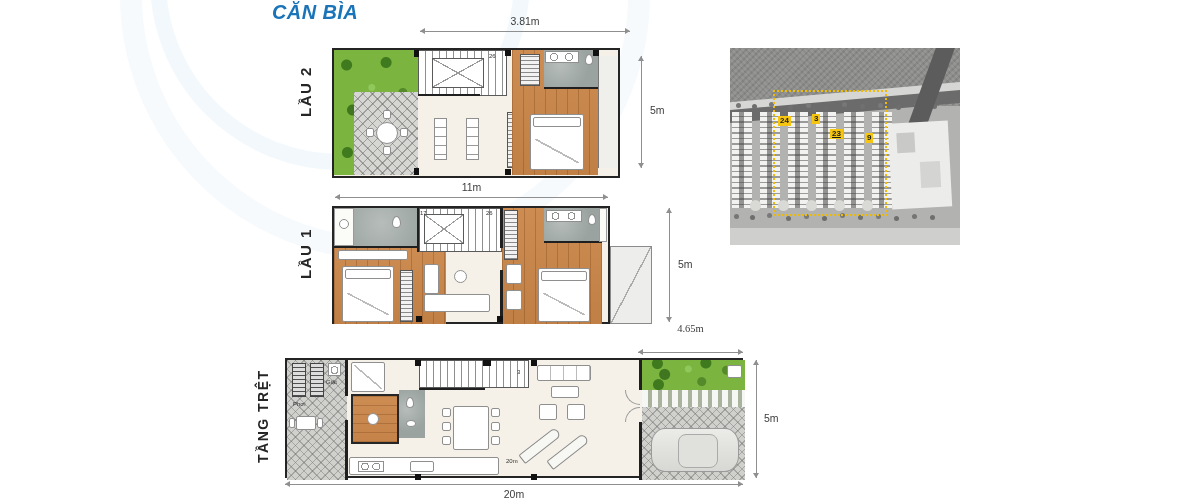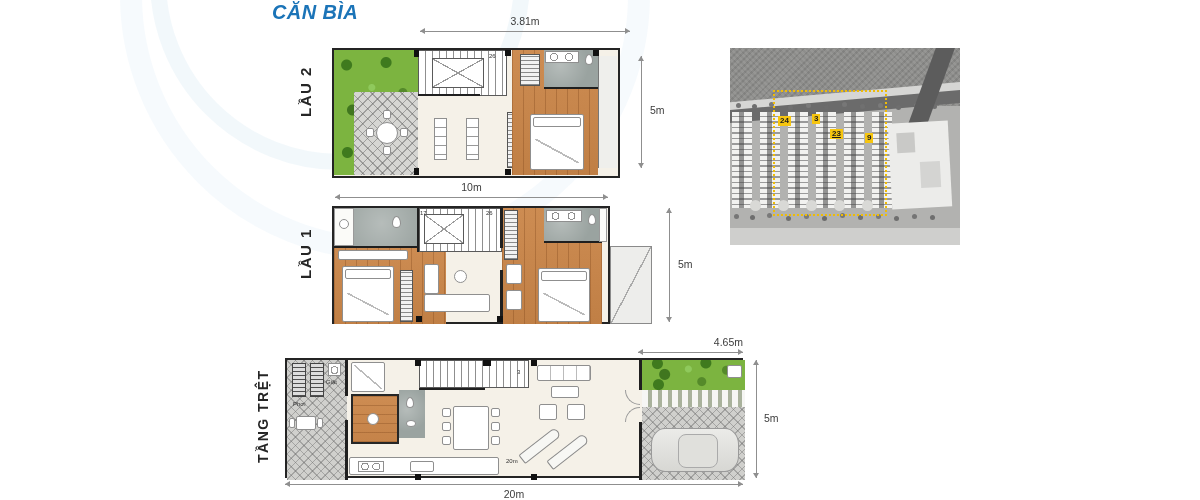--- a/index.html
+++ b/index.html
@@ -123,21 +123,21 @@
     <div class="a" style="left:264px;top:6px;width:19px;height:112px;background:#efefec;border-left:1px solid #777;"></div>
     <div class="a colblk" style="left:80px;top:0;width:5px;height:7px;"></div>
     <div class="a colblk" style="left:80px;top:118px;width:5px;height:7px;"></div>
     <div class="a colblk" style="left:171px;top:0;width:6px;height:6px;"></div>
     <div class="a colblk" style="left:171px;top:119px;width:6px;height:6px;"></div>
     <div class="a colblk" style="left:259px;top:0;width:6px;height:6px;"></div>
   </div>
 
   <div class="a floor-label" style="left:296px;top:215px;width:20px;height:78px;">LẦU 1</div>
 
-  <div class="a dimlabel" style="left:335px;top:181px;width:273px;text-align:center;">10m</div>
+  <div class="a dimlabel" style="left:335px;top:181px;width:273px;text-align:center;">11m</div>
   <div class="a dim-h" style="left:335px;top:197px;width:273px;"></div>
   <div class="a dim-v" style="left:669px;top:208px;height:114px;"></div>
   <div class="a dimlabel" style="left:678px;top:258px;">5m</div>
 
   <div class="a plan" style="left:332px;top:206px;width:278px;height:118px;">
     <div class="a white-room" style="left:0;top:0;width:20px;height:38px;">
       <div class="a furn" style="left:4px;top:10px;width:10px;height:10px;border-radius:50%;"></div>
     </div>
     <div class="a bath" style="left:20px;top:0;width:92px;height:38px;">
       <div class="a toilet" style="left:38px;top:8px;width:9px;height:12px;"></div>
@@ -176,21 +176,21 @@
     <div class="a furn" style="left:172px;top:82px;width:16px;height:20px;"></div>
     <div class="a white-room" style="left:265px;top:0;width:8px;height:34px;"></div>
     <div class="a colblk" style="left:82px;top:108px;width:6px;height:6px;"></div>
     <div class="a colblk" style="left:163px;top:108px;width:6px;height:6px;"></div>
   </div>
   <div class="a" style="left:610px;top:246px;width:42px;height:78px;background:#ededeb;border:1px solid #8a8a8a;
        background-image:linear-gradient(to bottom right,rgba(0,0,0,0) 49%,#aaa 49% 51%,rgba(0,0,0,0) 51%);box-sizing:border-box;"></div>
 
   <div class="a floor-label" style="left:253px;top:362px;width:20px;height:108px;font-size:14px;">TẦNG TRỆT</div>
 
-  <div class="a dimlabel" style="left:638px;top:336px;width:105px;text-align:right;">4.65m</div>
+  <div class="a dimlabel" style="left:638px;top:323px;width:105px;text-align:center;font-family:Liberation Serif, serif;">4.65m</div>
   <div class="a dim-h" style="left:638px;top:352px;width:105px;"></div>
   <div class="a dim-v" style="left:756px;top:360px;height:118px;"></div>
   <div class="a dimlabel" style="left:764px;top:412px;">5m</div>
   <div class="a dim-h" style="left:285px;top:484px;width:458px;"></div>
   <div class="a dimlabel" style="left:285px;top:488px;width:458px;text-align:center;">20m</div>
 
   <div class="a plan" style="left:285px;top:358px;width:458px;height:120px;border-width:2px;">
 
     <div class="a tile-cross" style="left:0;top:0;width:60px;height:120px;"></div>
     <div class="a rack" style="left:5px;top:3px;width:14px;height:34px;"></div>

